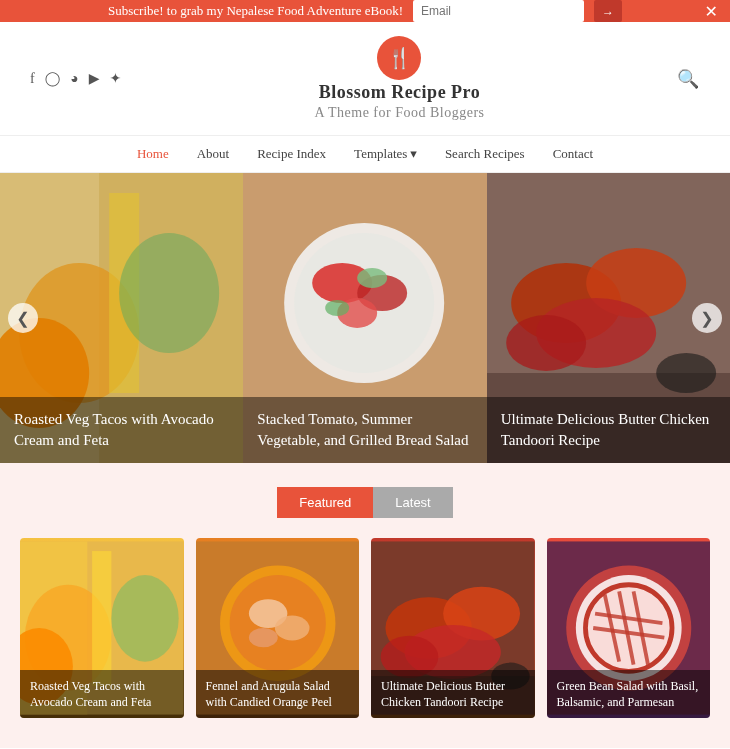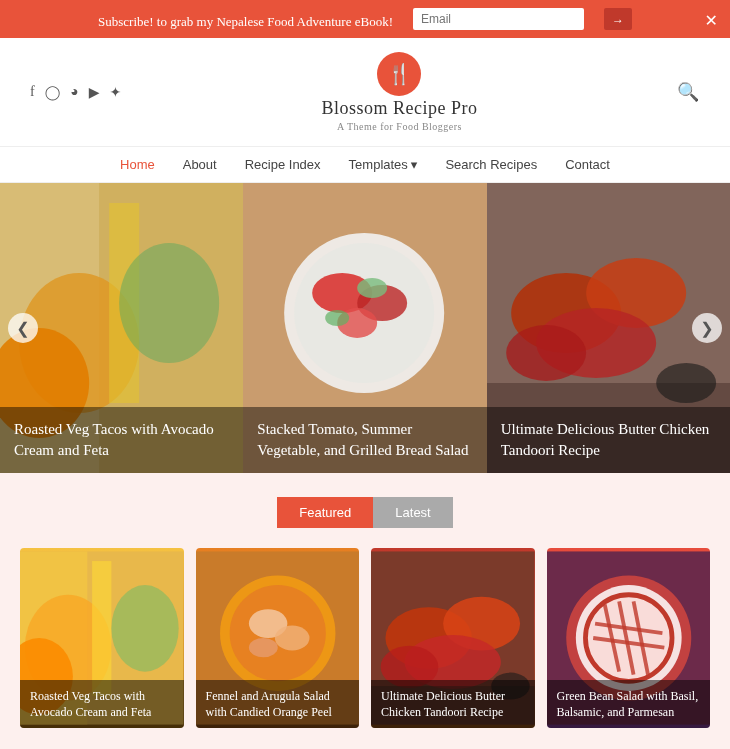--- a/index.html
+++ b/index.html
@@ -3,26 +3,26 @@
   <meta charset="utf-8">
   <style>
     * { margin: 0; padding: 0; box-sizing: border-box; }
     body { font-family: 'Georgia', serif; width: 730px; background: #fff; overflow-x: hidden; }
 
     
     .top-banner {
       background: #e8533a;
       color: #fff;
       display: flex;
-      align-items: flex-end;
-      justify-content: center;
-      padding: 8px 12px;
+      align-items: center;
+      justify-content: center;
+      padding: 0 12px;
       font-size: 13px;
       position: relative;
-      gap: 20px;
+      gap: 10px;
     }
     .top-banner input {
       padding: 4px 8px;
       font-size: 12px;
       border: none;
       outline: none;
       border-radius: 2px;
     }
     .top-banner .submit-btn {
       background: #c0392b;
@@ -74,26 +74,26 @@
       background: #e8533a;
       border-radius: 50%;
       display: flex;
       align-items: center;
       justify-content: center;
       color: #fff;
       font-size: 20px;
     }
     .logo-title {
       font-size: 18px;
-      font-weight: normal;
+      font-weight: bold;
       color: #333;
       letter-spacing: 0.5px;
     }
     .logo-subtitle {
-      font-size: 10px;
+      font-size: 14px;
       color: #888;
       letter-spacing: 0.5px;
     }
     .header .search-icon-wrap {
       font-size: 18px;
       color: #555;
       cursor: pointer;
     }
 
     
@@ -101,21 +101,21 @@
       display: flex;
       justify-content: center;
       gap: 28px;
       padding: 10px 0;
       border-bottom: 1px solid #eee;
       font-size: 13px;
     }
     .nav a {
       text-decoration: none;
       color: #444;
-      font-family: Liberation Sans, sans-serif;
+      font-family: Liberation Serif, serif;
     }
     .nav a.active { color: #e8533a; }
     .nav .has-dropdown { display: flex; align-items: flex-start; gap: 3px; }
 
     
     .slider-section {
       position: relative;
       display: flex;
       gap: 0;
       overflow: hidden;

